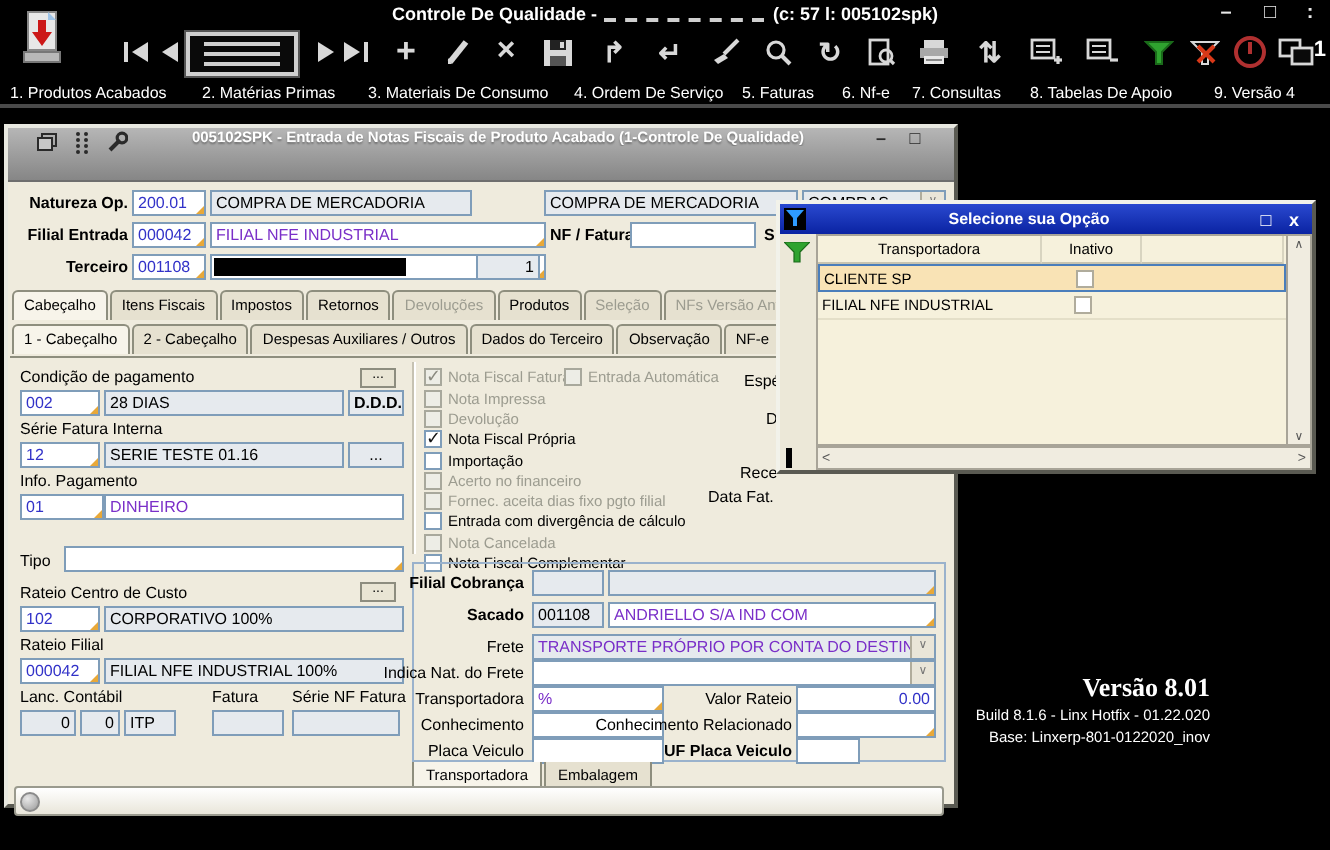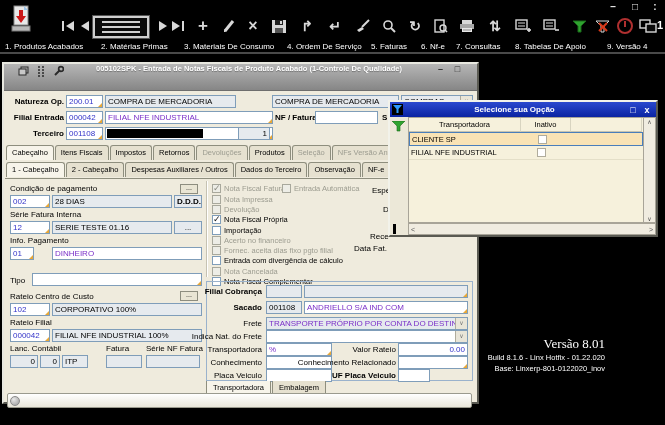--- a/index.html
+++ b/index.html
@@ -107,29 +107,32 @@
   .vscroll{position:absolute;left:253px;top:0;width:13px;height:106px;background:#F0ECE0;
     border:1px solid #a8a498;display:flex;flex-direction:column;justify-content:space-between;
     align-items:center;font-size:6px;color:#555;}
   .hscroll{position:absolute;left:18px;top:106px;width:248px;height:12px;background:#F0ECE0;
     border:1px solid #a8a498;display:flex;justify-content:space-between;align-items:center;
     font-size:7px;color:#555;padding:0 2px;}
   .caret-artifact{position:absolute;left:3px;top:107px;width:3px;height:10px;background:#000;}
 
   
   .version{position:absolute;right:60px;top:336px;text-align:right;color:#fff;}
-  .version .v1{font-size:13px;font-weight:normal;font-family:"Liberation Serif",serif;}
+  .version .v1{font-size:13px;font-weight:bold;font-family:"Liberation Serif",serif;}
   .version .v2{font-size:7.5px;margin-top:1px;}
   .version .v3{font-size:7.5px;margin-top:2px;}
 </style>
 </head>
 <body>
 
 <div id="screen">
 
+  <div class="app-title">
+    <span>Controle De Qualidade -</span><span class="title-redact"></span><span>(c: 57 l: 005102spk)</span>
+  </div>
   <div class="win-ctrl" style="right:44px;">–</div>
   <div class="win-ctrl" style="right:22px;">□</div>
   <div class="win-ctrl" style="right:2px;">:</div>
 
   <div class="toolbar">
     <div class="ticon" style="left:7px;top:-10px;width:28px;height:32px;">
       <svg width="24" height="28" viewBox="0 0 24 28">
           <rect x="5" y="1" width="14" height="19" fill="#e8e8e8" stroke="#888"></rect>
           <polygon points="15,1 19,5 15,5" fill="#9ec4e8"></polygon>
           <rect x="3" y="21" width="18" height="5" fill="#b8b8b8" stroke="#777"></rect>
@@ -357,21 +360,21 @@
       <div class="fld code lookup" style="left:6px;top:104px;width:40px;">002</div>
       <div class="fld ro" style="left:48px;top:104px;width:120px;">28 DIAS</div>
       <div class="fld ro" style="left:170px;top:104px;width:28px;font-weight:bold;">D.D.D.</div>
 
       <span class="lbl" style="left:6px;top:118px;">Série Fatura Interna</span>
       <div class="fld code lookup" style="left:6px;top:130px;width:40px;">12</div>
       <div class="fld ro" style="left:48px;top:130px;width:120px;">SERIE TESTE 01.16</div>
       <div class="fld ro" style="left:170px;top:130px;width:28px;text-align:center;">...</div>
 
       <span class="lbl" style="left:6px;top:144px;">Info. Pagamento</span>
-      <div class="fld code lookup" style="left:6px;top:156px;width:24px;">01</div>
+      <div class="fld code lookup" style="left:6px;top:156px;width:42px;">01</div>
       <div class="fld violet" style="left:48px;top:156px;width:150px;">DINHEIRO</div>
 
       <span class="lbl" style="left:6px;top:184px;">Tipo</span>
       <div class="fld lookup" style="left:28px;top:182px;width:170px;"></div>
 
       <span class="lbl" style="left:6px;top:200px;">Rateio Centro de Custo</span>
       <span class="dots-btn" style="left:176px;top:200px;">...</span>
       <div class="fld code lookup" style="left:6px;top:212px;width:40px;">102</div>
       <div class="fld ro" style="left:48px;top:212px;width:150px;">CORPORATIVO 100%</div>
 

